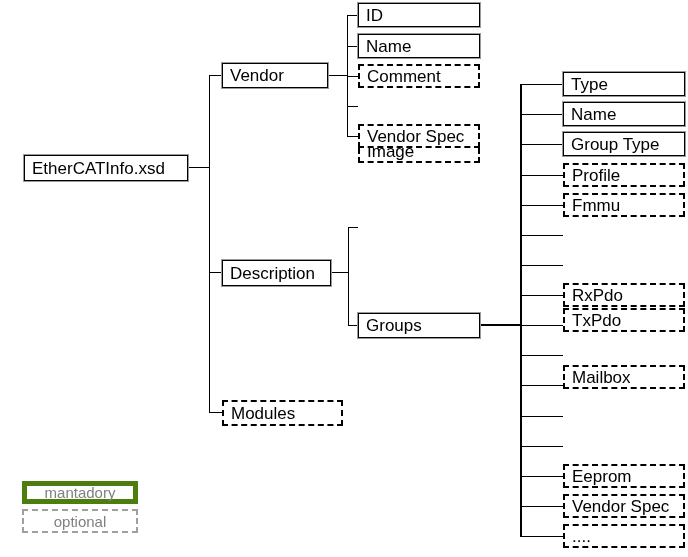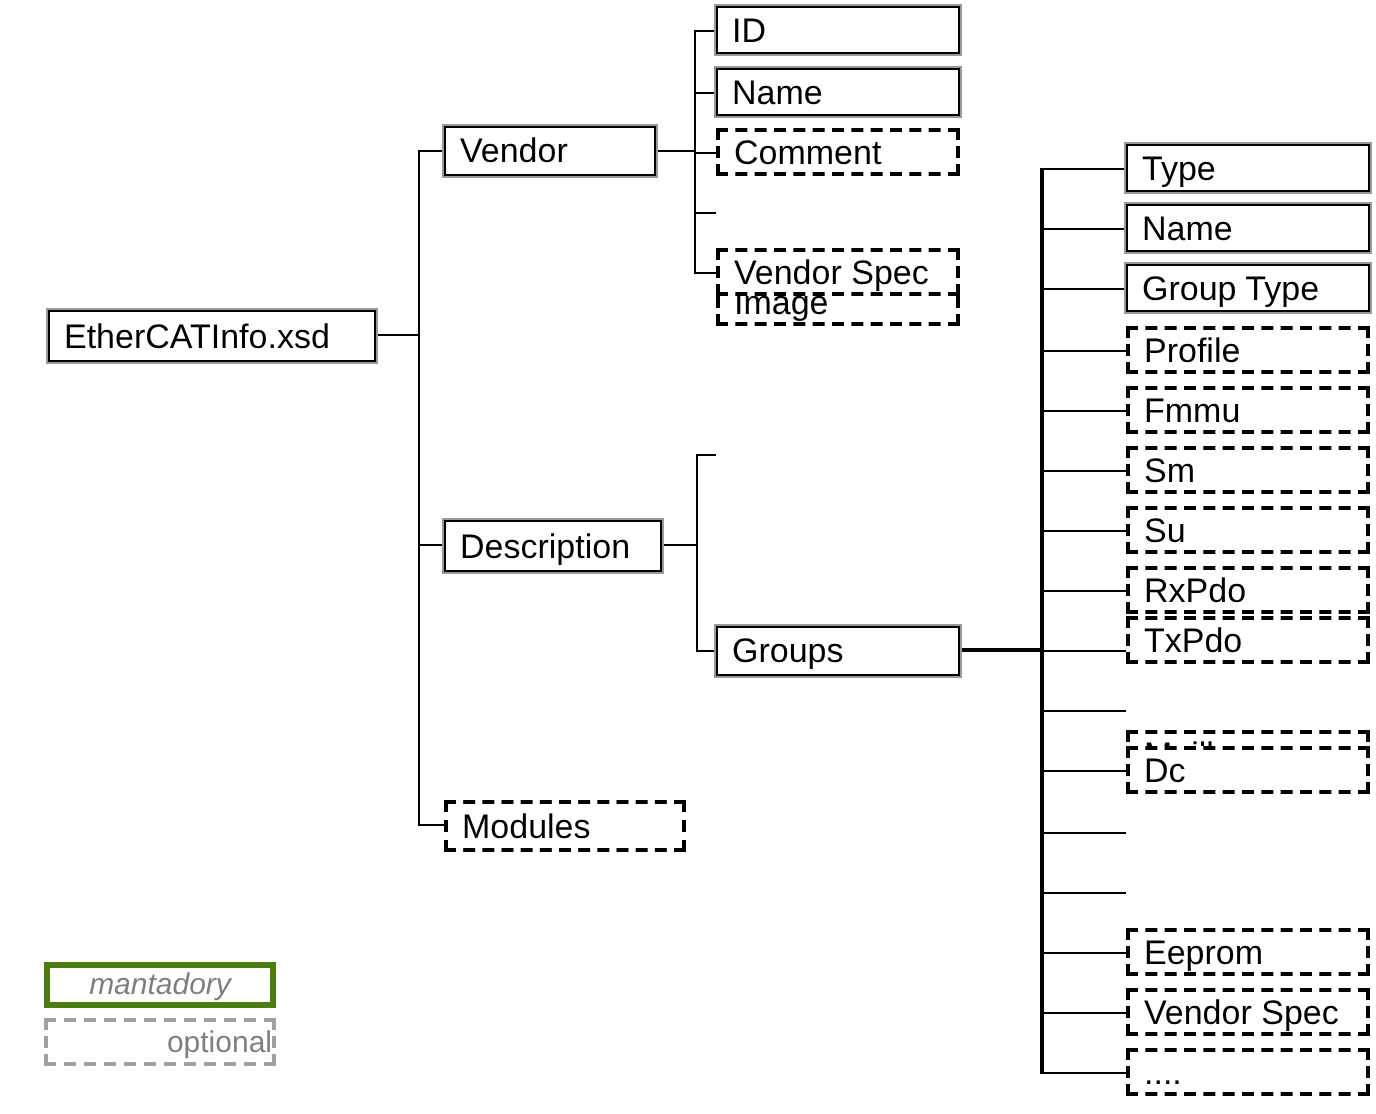--- a/index.html
+++ b/index.html
@@ -46,26 +46,24 @@
     box-sizing: border-box;
     background: #ffffff;
     display: flex;
     align-items: center;
     justify-content: center;
     font-size: 15px;
     color: #808080;
     white-space: nowrap;
   }
   .legend-box.mandatory {
-    border: 3px solid #4d7c0f;
-    font-style: italic;
+    border: 5px solid #4d7c0f;
   }
   .legend-box.optional {
     border: 2px dashed #a0a0a0;
-    justify-content: flex-end;
   }
 </style>
 </head>
 <body>
 
 <div id="canvas">
 
   <div class="edge h" style="left:188px; top:167px; width:22px;"></div>
   <div class="edge v" style="left:209px; top:75px; height:338px;"></div>
   <div class="edge h" style="left:209px; top:75px; width:13px;"></div>
@@ -146,37 +144,28 @@
   </div>
   <div class="node mandatory" style="left:563px; top:132px; width:122px; height:24px;">
     <span>Group Type</span>
   </div>
   <div class="node optional" style="left:563px; top:163px; width:122px; height:24px;text-align:right;">
     <span>Profile</span>
   </div>
   <div class="node optional" style="left:563px; top:193px; width:122px; height:24px;">
     <span>Fmmu</span>
   </div>
-  <div class="node optional" style="left:563px; top:223px; width:122px; height:24px;">
-    <span>Sm</span>
-  </div>
-  <div class="node optional" style="left:563px; top:253px; width:122px; height:24px;">
-    <span>Su</span>
-  </div>
   <div class="node optional" style="left:563px; top:283px; width:122px; height:24px;">
     <span>RxPdo</span>
   </div>
   <div class="node optional" style="left:563px; top:308px; width:122px; height:24px;">
     <span>TxPdo</span>
   </div>
   <div class="node optional" style="left:563px; top:353px; width:122px; height:24px;margin-top:12px;">
     <span>Mailbox</span>
-  </div>
-  <div class="node optional" style="left:563px; top:373px; width:122px; height:24px;">
-    <span>Dc</span>
   </div>
   <div class="node optional" style="left:563px; top:464px; width:122px; height:24px;">
     <span>Eeprom</span>
   </div>
   <div class="node optional" style="left:563px; top:494px; width:122px; height:24px;">
     <span>Vendor Spec</span>
   </div>
   <div class="node optional" style="left:563px; top:524px; width:122px; height:24px;">
     <span>....</span>
   </div>

